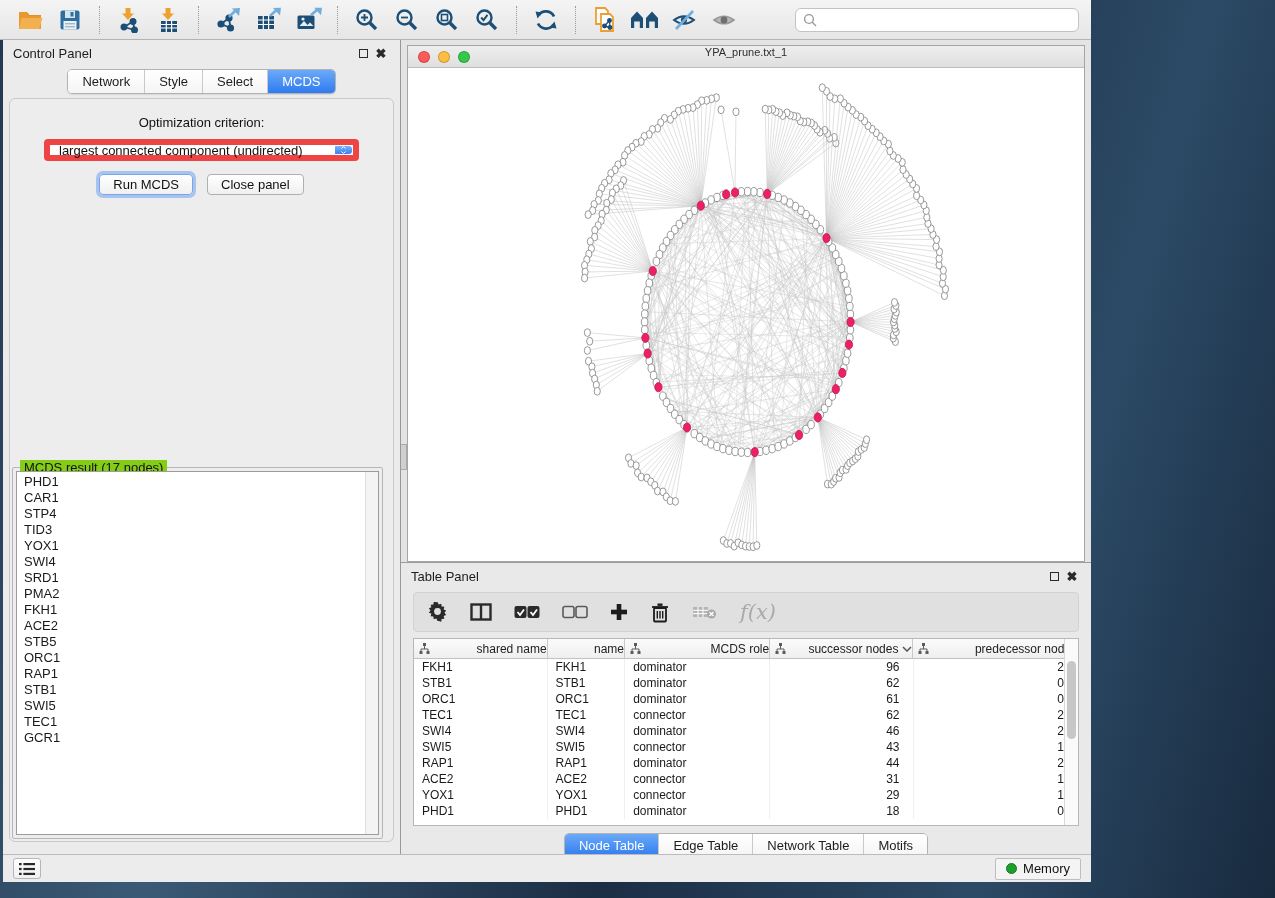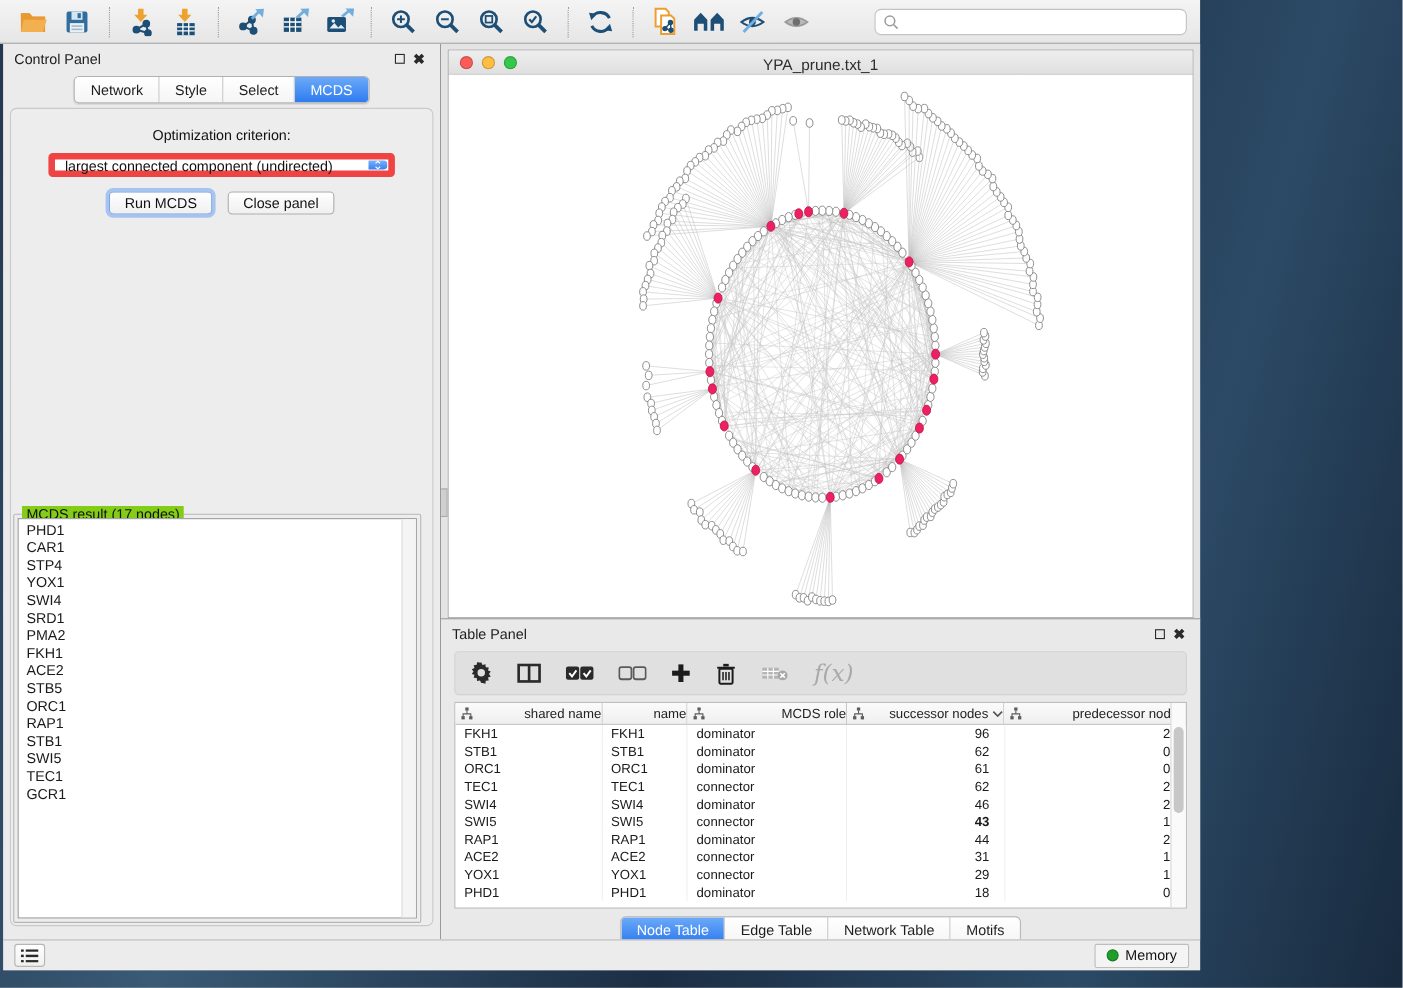--- a/index.html
+++ b/index.html
@@ -46,21 +46,21 @@
   .mcds-group .legend{position:absolute;top:-8px;left:7px;background:#84cc16;padding:0 4px;font-size:13px;color:#111}
   .mcds-list-wrap{position:absolute;inset:3px;background:#fff;border:1px solid #9c9c9c}
   .mcds-list{position:absolute;inset:0 13px 0 0;overflow:hidden;font-size:13px;padding-top:2px}
   .mcds-list .item{line-height:16px;padding-left:7px}
   .mcds-scroll{position:absolute;top:0;bottom:0;right:0;width:13px;background:#f4f4f4;border-left:1px solid #ddd}
 
   
   .right-area{position:absolute;left:398px;right:0;top:0;bottom:28px;background:#e4e4e4}
   .splitter-handle{position:absolute;left:0;top:404px;width:6px;height:26px;background:#cfcfcf;border:1px solid #aaa;border-left:none}
   .network-window{position:absolute;top:5px;left:6px;right:6px;height:517px;background:#fff;border:1px solid #a5a5a5}
-  .nw-titlebar{height:22px;background:linear-gradient(#eeeeee,#dfdfdf);border-bottom:1px solid #bdbdbd;position:relative;display:flex;align-items:flex-end;justify-content:center;font-size:14px;color:#2e2e2e}
+  .nw-titlebar{height:22px;background:linear-gradient(#eeeeee,#dfdfdf);border-bottom:1px solid #bdbdbd;position:relative;display:flex;align-items:flex-start;justify-content:center;font-size:11px;color:#2e2e2e}
   .lights{position:absolute;left:10px;top:0;bottom:0;display:flex;align-items:center;gap:8px}
   .light{width:12px;height:12px;border-radius:50%;border:.5px solid rgba(0,0,0,.2)}
   .net-canvas{position:absolute;top:22px;left:0;right:0;bottom:0;background:#fff}
 
   
   .table-panel{position:absolute;top:522px;left:0;right:0;bottom:0;background:#e9e9e9;border-top:1px solid #9c9c9c}
   .tp-toolbar{margin:3px 12px 0;height:40px;background:#e0e0e0;border:1px solid #d2d2d2;border-radius:4px;display:flex;align-items:center;padding:0 14px;gap:22px}
   .tp-icon{border:none;background:transparent;display:flex;align-items:center;justify-content:center;height:30px}
   .fx{font-family:"DejaVu Serif",serif;font-style:italic;font-size:21px;color:#a9a9a9}
   .table-wrap{margin:6px 12px 0;height:188px;background:#fff;border:1px solid #b8b8b8;position:relative;overflow:hidden}
@@ -276,20 +276,21 @@
           <button class="mac-btn focused">Run MCDS</button>
           <button class="mac-btn">Close panel</button>
         </div>
         <div class="mcds-group">
           <span class="legend">MCDS result (17 nodes)</span>
           <div class="mcds-list-wrap">
             <div class="mcds-list" id="mcds-list">
                 <div class="item">PHD1</div>
                 <div class="item">CAR1</div>
                 <div class="item">STP4</div>
+                <div class="item">TID3</div>
                 <div class="item">YOX1</div>
                 <div class="item">SWI4</div>
                 <div class="item">SRD1</div>
                 <div class="item">PMA2</div>
                 <div class="item">FKH1</div>
                 <div class="item">ACE2</div>
                 <div class="item">STB5</div>
                 <div class="item">ORC1</div>
                 <div class="item">RAP1</div>
                 <div class="item">STB1</div>
@@ -1287,21 +1288,21 @@
                 <div class="td" style="width: 138px;">SWI4</div>
                 <div class="td" style="width: 80px;">SWI4</div>
                 <div class="td" style="width: 150px;">dominator</div>
                 <div class="td num" style="width: 148px;">46</div>
                 <div class="td num" style="width: 170px;">2</div>
               </div>
               <div class="tr">
                 <div class="td" style="width: 138px;">SWI5</div>
                 <div class="td" style="width: 80px;">SWI5</div>
                 <div class="td" style="width: 150px;">connector</div>
-                <div class="td num" style="width: 148px; font-weight: bold;">43</div>
+                <div class="td num" style="width: 148px;">43</div>
                 <div class="td num" style="width: 170px;">1</div>
               </div>
               <div class="tr">
                 <div class="td" style="width: 138px;">RAP1</div>
                 <div class="td" style="width: 80px;">RAP1</div>
                 <div class="td" style="width: 150px;">dominator</div>
                 <div class="td num" style="width: 148px;">44</div>
                 <div class="td num" style="width: 170px;">2</div>
               </div>
               <div class="tr">

